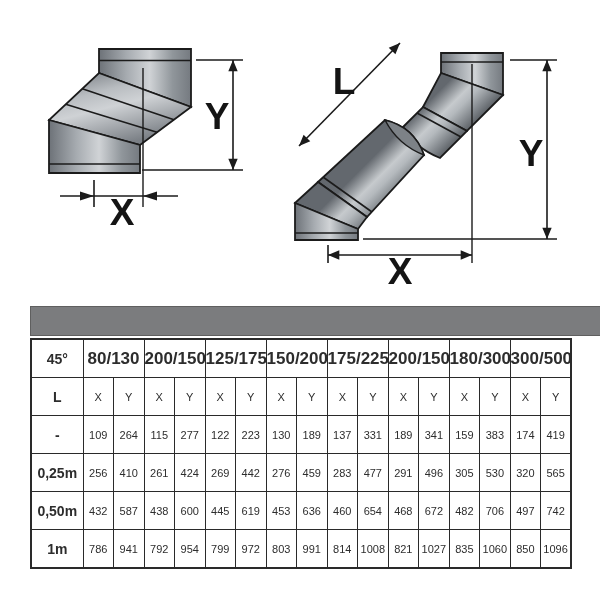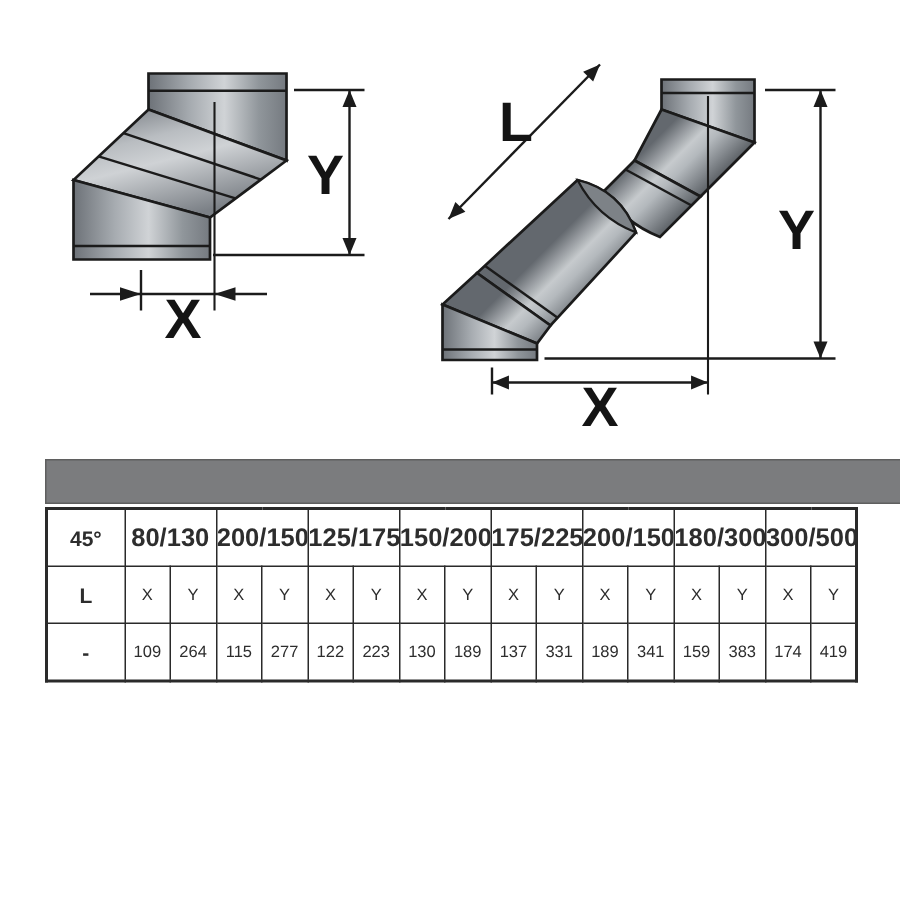--- a/index.html
+++ b/index.html
@@ -184,16 +184,73 @@
             <td class="val">189</td>
             <td class="val">137</td>
             <td class="val">331</td>
             <td class="val">189</td>
             <td class="val">341</td>
             <td class="val">159</td>
             <td class="val">383</td>
             <td class="val">174</td>
             <td class="val">419</td>
           </tr>
+          <tr>
+            <th class="label-col">0,25m</th>
+            <td class="val">256</td>
+            <td class="val">410</td>
+            <td class="val">261</td>
+            <td class="val">424</td>
+            <td class="val">269</td>
+            <td class="val">442</td>
+            <td class="val">276</td>
+            <td class="val">459</td>
+            <td class="val">283</td>
+            <td class="val">477</td>
+            <td class="val">291</td>
+            <td class="val">496</td>
+            <td class="val">305</td>
+            <td class="val">530</td>
+            <td class="val">320</td>
+            <td class="val">565</td>
+          </tr>
+          <tr>
+            <th class="label-col">0,50m</th>
+            <td class="val">432</td>
+            <td class="val">587</td>
+            <td class="val">438</td>
+            <td class="val">600</td>
+            <td class="val">445</td>
+            <td class="val">619</td>
+            <td class="val">453</td>
+            <td class="val">636</td>
+            <td class="val">460</td>
+            <td class="val">654</td>
+            <td class="val">468</td>
+            <td class="val">672</td>
+            <td class="val">482</td>
+            <td class="val">706</td>
+            <td class="val">497</td>
+            <td class="val">742</td>
+          </tr>
+          <tr>
+            <th class="label-col">1m</th>
+            <td class="val">786</td>
+            <td class="val">941</td>
+            <td class="val">792</td>
+            <td class="val">954</td>
+            <td class="val">799</td>
+            <td class="val">972</td>
+            <td class="val">803</td>
+            <td class="val">991</td>
+            <td class="val">814</td>
+            <td class="val">1008</td>
+            <td class="val">821</td>
+            <td class="val">1027</td>
+            <td class="val">835</td>
+            <td class="val">1060</td>
+            <td class="val">850</td>
+            <td class="val">1096</td>
+          </tr>
         </tbody>
     </table>
   </div>
 </div>
 
 </body></html>

